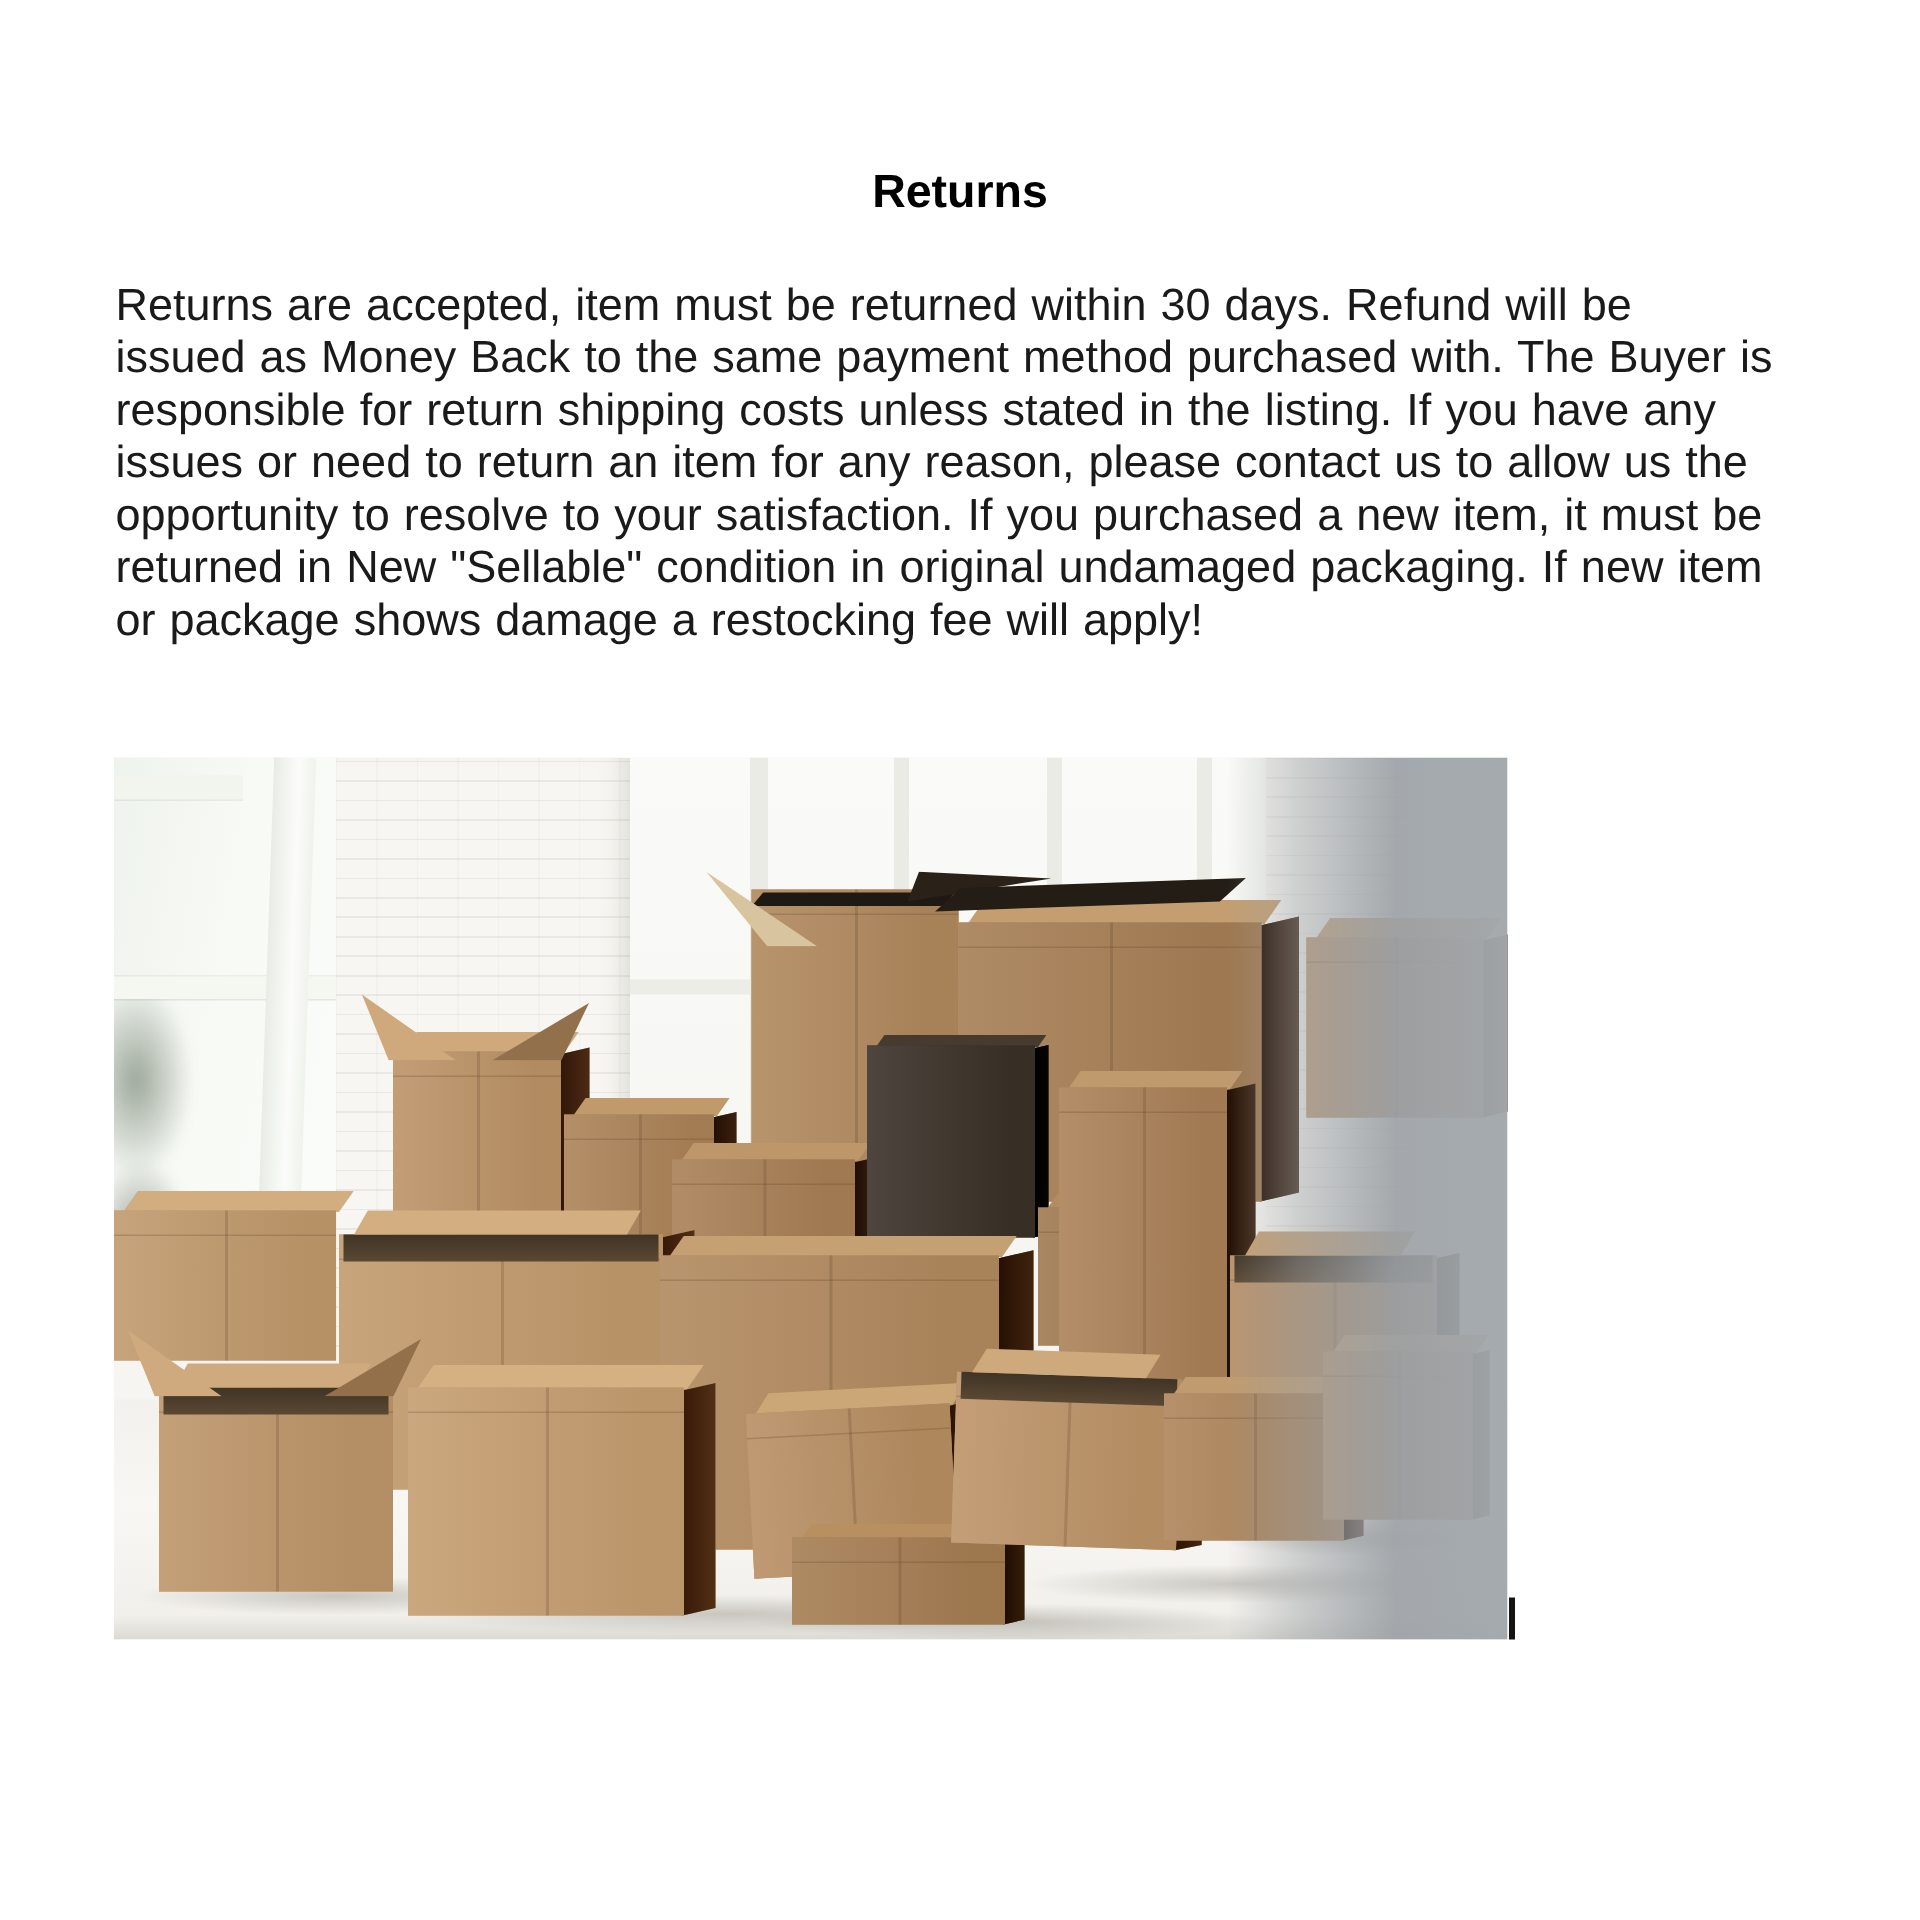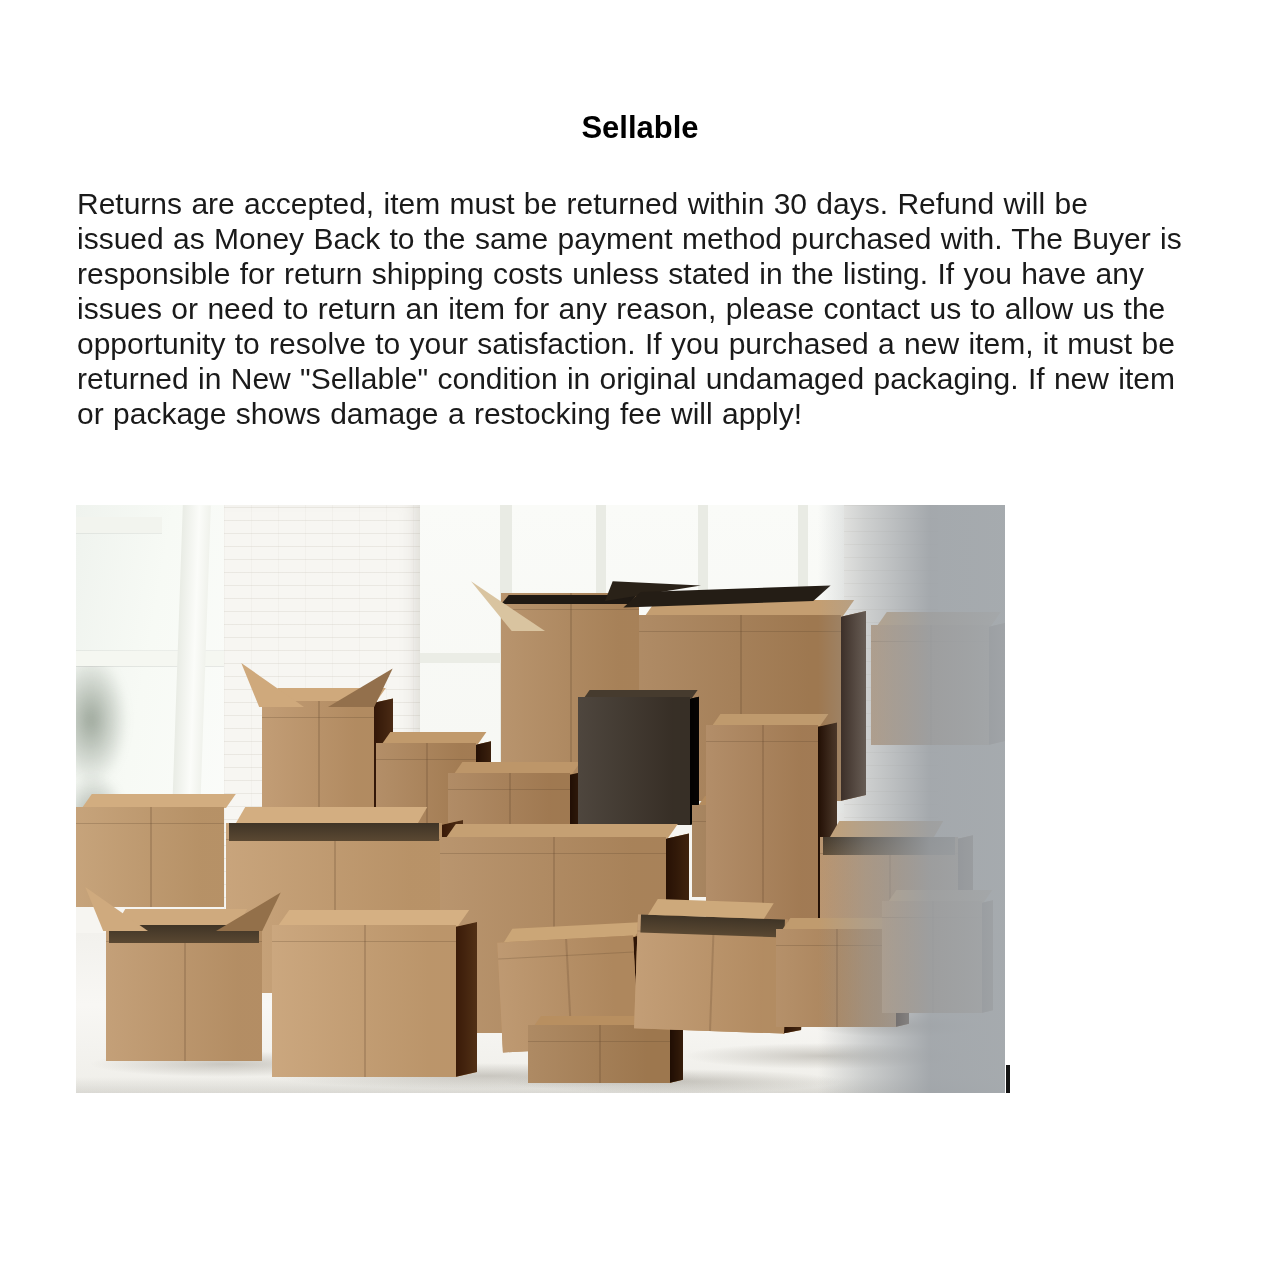--- a/index.html
+++ b/index.html
@@ -26,21 +26,21 @@
     position:absolute; left:1006px; top:1065px; width:4px; height:28px;
     background:#141414;
   }
   
   figure.photo div { position:absolute; }
 </style>
 </head>
 <body>
 
 <main>
-  <h1 class="page-title">Sellable</h1>
+  <h1 class="page-title">Returns</h1>
   <p class="policy-text">Returns are accepted, item must be returned within 30 days. Refund will be issued as Money Back to the same payment method purchased with. The Buyer is responsible for return shipping costs unless stated in the listing. If you have any issues or need to return an item for any reason, please contact us to allow us the opportunity to resolve to your satisfaction. If you purchased a new item, it must be returned in New "Sellable" condition in original undamaged packaging. If new item or package shows damage a restocking fee will apply!</p>
   <figure class="photo" role="img" aria-label="Stacks of empty tan cardboard moving boxes piled on a white floor in a bright room with white brick walls and large windows, with a blurred gray wall edge on the right">
       <div style="left: 0px; top: 0px; width: 929px; height: 430px; background: rgb(246, 245, 241);"></div>
       <div style="left: 0px; top: 0px; width: 150px; height: 388px; background: linear-gradient(100deg, rgb(239, 243, 238) 0%, rgb(247, 250, 245) 45%, rgb(251, 252, 250) 100%);"></div>
       <div style="left: -22px; top: 150px; width: 74px; height: 130px; border-radius: 50%; background: radial-gradient(closest-side, rgba(86, 102, 84, 0.55), rgba(86, 102, 84, 0)); filter: blur(4px);"></div>
       <div style="left: -14px; top: 268px; width: 64px; height: 100px; border-radius: 50%; background: radial-gradient(closest-side, rgba(70, 84, 70, 0.5), rgba(70, 84, 70, 0)); filter: blur(4px);"></div>
       <div style="left: 0px; top: 12px; width: 86px; height: 16px; background: rgb(242, 244, 238); box-shadow: rgba(0, 0, 0, 0.06) 0px 1px 0px;"></div>
       <div style="left: 0px; top: 146px; width: 150px; height: 15px; background: rgb(245, 247, 241); box-shadow: rgba(0, 0, 0, 0.08) 0px 1px 0px, rgba(0, 0, 0, 0.05) 0px -1px 0px;"></div>
       <div style="left: 100px; top: 0px; width: 28px; height: 392px; background: linear-gradient(to right, rgb(233, 236, 229), rgb(251, 252, 249) 60%, rgb(240, 242, 236)); transform: rotate(2deg);"></div>
       <div style="left: 0px; top: 372px; width: 160px; height: 13px; background: linear-gradient(rgb(239, 241, 234), rgb(227, 229, 222));"></div>

